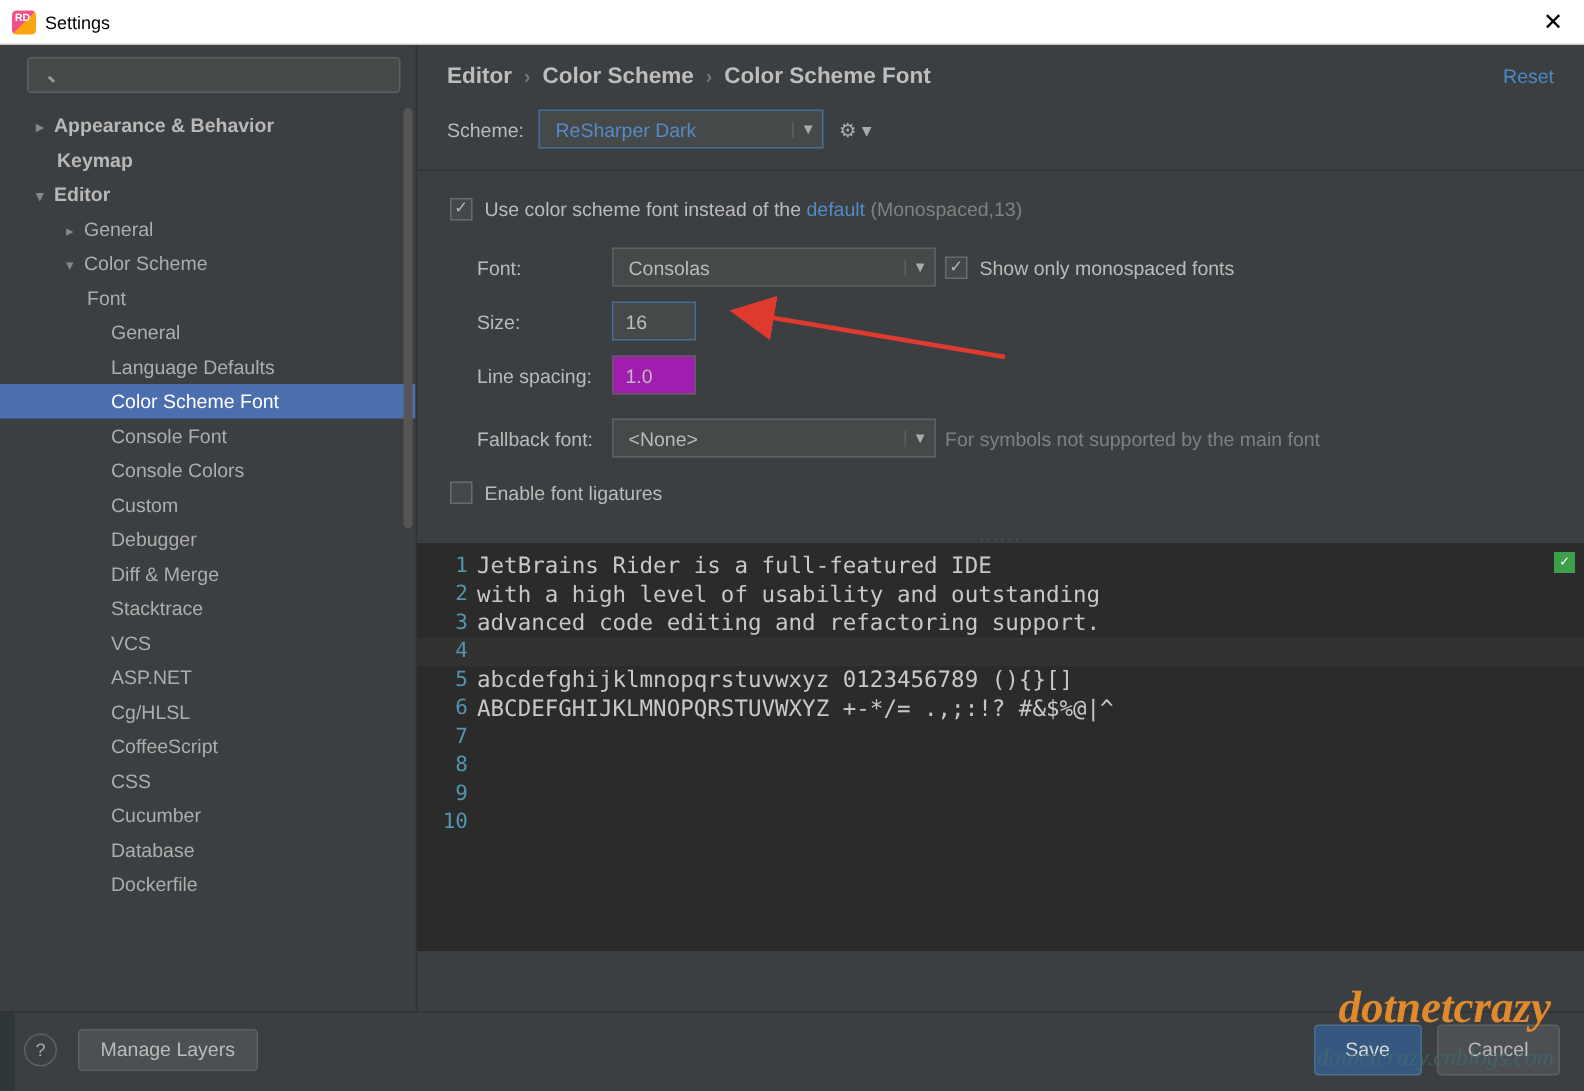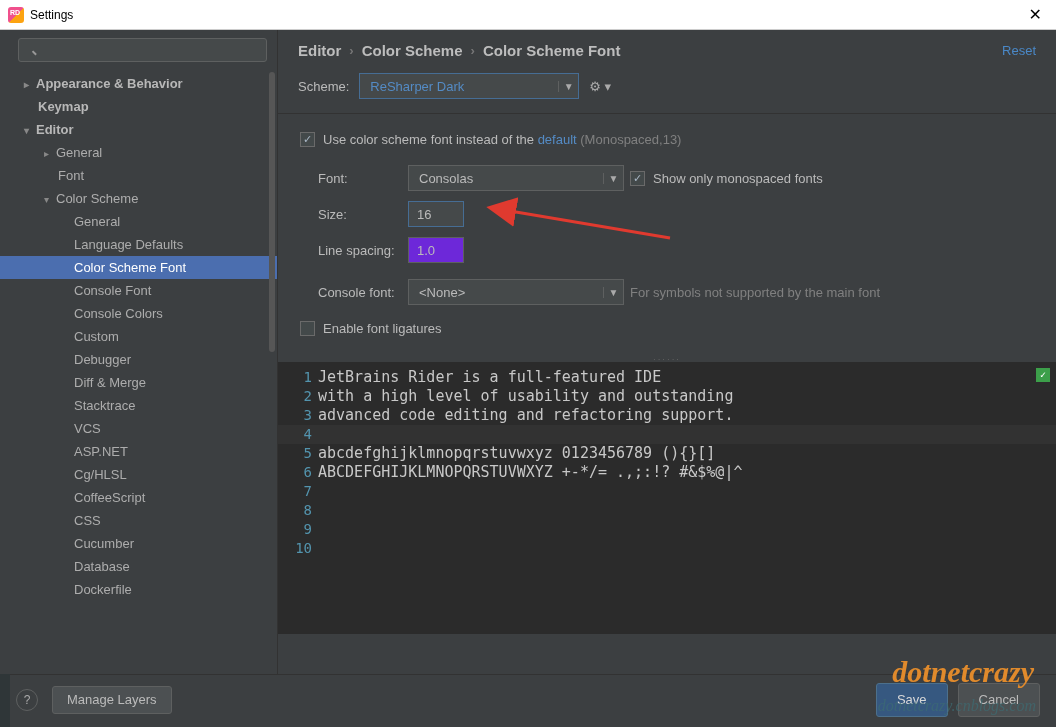--- a/index.html
+++ b/index.html
@@ -109,21 +109,21 @@
 .combo .dd{width:20px;text-align:center;border-left:1px solid #5e6060;color:#aaa;font-size:10px;}
 .gear{color:#aaa;cursor:pointer;font-size:13px;}
 .form{
  padding: 18px 20px 10px 40px;
 }
 .form .row{display:flex;align-items:center;margin-bottom:10px;gap:0;}
 .chk{width:15px;height:15px;border:1px solid #6a6a6a;background:#43494a;display:inline-flex;align-items:center;justify-content:center;margin-right:8px;flex-shrink:0;}
 .chk.on::after{content:"✓";color:#a9b7c6;font-size:11px;line-height:1;}
 .lblcol{width:90px;color:#bbb;}
 .input{
- height:26px;background:#6d28d9;border:1px solid #5e6060;color:#bbb;padding:0 8px;font-size:13px;
+ height:26px;background:#a21caf;border:1px solid #5e6060;color:#bbb;padding:0 8px;font-size:13px;
 }
 .input.foc{border:1px solid #466d94;background:#45494a;}
 .link{color:#548bc5;}
 .muted{color:#808080;}
 .preview-sep{height:6px;background:#3c3f41;display:flex;justify-content:center;align-items:center;color:#666;font-size:8px;letter-spacing:2px;}
 .preview{
  background:#2b2b2b; margin:0 0 0 0; position:relative; height:272px;
  font-family: Consolas, monospace; font-size:15px;
 }
 .preview .gutter{position:absolute;left:0;top:0;width:34px;text-align:right;color:#5394ae;padding-top:6px;line-height:19px;font-size:14px;}
@@ -175,22 +175,22 @@
       <div class="searchbox">
         <input class="search" placeholder="" style="">
       </div>
     </div>
     <div class="tree" id="tree">
       <div class="tree-scrollbar"></div>
     <div class="tree-item lvl1 bold"><span class="arrow">▸</span><span>Appearance &amp; Behavior</span></div>
         <div class="tree-item lvl1 bold"><span>Keymap</span></div>
         <div class="tree-item lvl1 bold"><span class="arrow">▾</span><span>Editor</span></div>
         <div class="tree-item lvl2"><span class="arrow">▸</span><span>General</span></div>
+        <div class="tree-item lvl2"><span class="arrow">▾</span><span>Color Scheme</span></div>
         <div class="tree-item lvl2"><span>Font</span></div>
-        <div class="tree-item lvl2"><span class="arrow">▾</span><span>Color Scheme</span></div>
         <div class="tree-item lvl3"><span>General</span></div>
         <div class="tree-item lvl3"><span>Language Defaults</span></div>
         <div class="tree-item lvl3 sel"><span>Color Scheme Font</span></div>
         <div class="tree-item lvl3"><span>Console Font</span></div>
         <div class="tree-item lvl3"><span>Console Colors</span></div>
         <div class="tree-item lvl3"><span>Custom</span></div>
         <div class="tree-item lvl3"><span>Debugger</span></div>
         <div class="tree-item lvl3"><span>Diff &amp; Merge</span></div>
         <div class="tree-item lvl3"><span>Stacktrace</span></div>
         <div class="tree-item lvl3"><span>VCS</span></div>
@@ -209,21 +209,21 @@
       <span class="c">Editor</span>
       <span class="sep">›</span>
       <span class="c">Color Scheme</span>
       <span class="sep">›</span>
       <span class="c">Color Scheme Font</span>
       <span class="reset">Reset</span>
     </div>
 
     <div class="schemerow">
       <label>Scheme:</label>
-      <div class="combo sel" style="width:220px">
+      <div class="combo sel" style="width:190px">
         <span class="txt" style="color:#548bc5">ReSharper Dark</span>
         <span class="dd">▼</span>
       </div>
       <span class="gear">⚙ ▾</span>
     </div>
 
     <div class="form">
       <div class="row" style="margin-left:-18px;">
         <span class="chk on"></span>
         <span>
@@ -245,21 +245,21 @@
         <span class="lblcol">Size:</span>
         <input class="input foc" style="width: 56px;" value="16">
       </div>
 
       <div class="row">
         <span class="lblcol">Line spacing:</span>
         <input class="input" style="width: 56px;" value="1.0">
       </div>
 
       <div class="row" style="margin-top:16px;">
-        <span class="lblcol">Console font:</span>
+        <span class="lblcol">Fallback font:</span>
         <div class="combo" style="width:216px">
           <span class="txt">&lt;None&gt;</span>
           <span class="dd">▼</span>
         </div>
         <span class="muted" style="margin-left:6px">For symbols not supported by the main font</span>
       </div>
 
       <div class="row" style="margin-top:16px;margin-left:-18px;">
         <span class="chk"></span>
         <span>Enable font ligatures</span>

